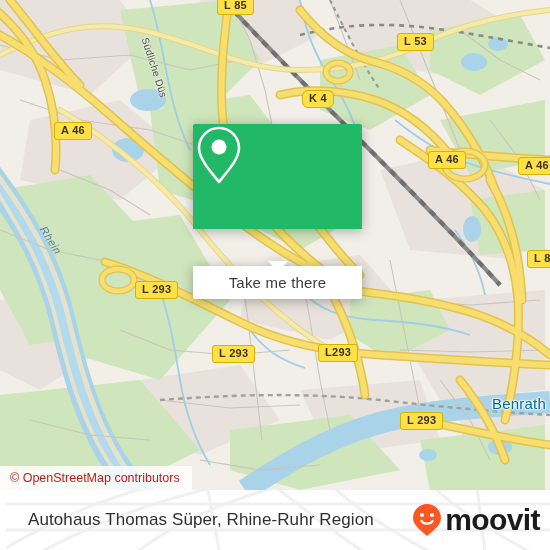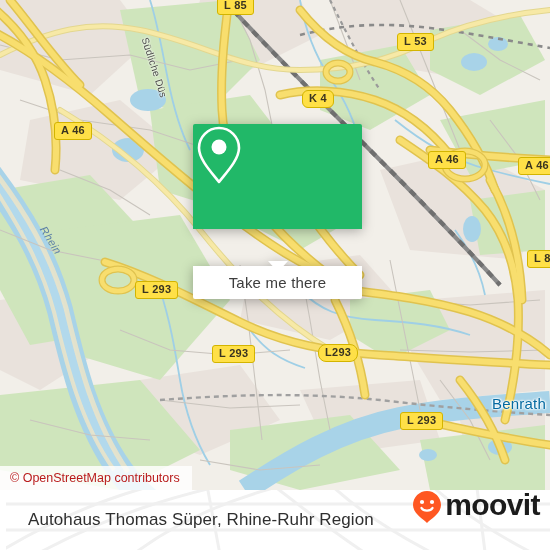--- a/index.html
+++ b/index.html
@@ -92,21 +92,21 @@
     background:#ffffff;overflow:hidden;
   }
   .footer-wm{position:absolute;left:0;top:0;width:550px;height:60px;opacity:1;}
   .footer-title{
     position:absolute;left:22px;top:0;height:60px;
     display:flex;align-items:center;
     font-size:17px;color:#2f2f2f;letter-spacing:.1px;white-space:nowrap;
   }
   .brand{
     position:absolute;right:16px;top:0;height:60px;
-    display:flex;gap:3px;
+    display:flex;align-items:center;gap:3px;
   }
   .brand-name{
     font-size:30px;color:#1b1b1b;letter-spacing:-.6px;
     font-weight:bold;line-height:30px;
   }
 </style>
 </head>
 <body>
 
 <div id="app">
@@ -287,21 +287,21 @@
 
     <div class="shield" style="left:217px;top:-3px;">L 85</div>
     <div class="shield" style="left:397px;top:33px;text-align:center;">L 53</div>
     <div class="shield" style="left:302px;top:90px;border-radius:6px;">K 4</div>
     <div class="shield" style="left:54px;top:122px;">A 46</div>
     <div class="shield" style="left:428px;top:151px;">A 46</div>
     <div class="shield" style="left:518px;top:157px;">A 46</div>
     <div class="shield" style="left:527px;top:250px;">L 85</div>
     <div class="shield" style="left:135px;top:281px;">L 293</div>
     <div class="shield" style="left:212px;top:345px;">L 293</div>
-    <div class="shield" style="left:318px;top:344px;border-radius:8px;">L293</div>
+    <div class="shield" style="left:318px;top:344px;">L293</div>
     <div class="shield" style="left:400px;top:412px;">L 293</div>
 
     <div class="card">
       <div class="card-top">
         <svg width="52" height="62" viewBox="0 0 52 62">
           <path d="M26 4 C15 4 6 13 6 24 C6 36 20 50 26 58 C32 50 46 36 46 24 C46 13 37 4 26 4 Z" fill="none" stroke="#ffffff" stroke-width="2.6" stroke-linejoin="round"></path>
           <circle cx="26" cy="23" r="7.5" fill="#ffffff"></circle>
         </svg>
       </div>
       <div class="card-bottom">

